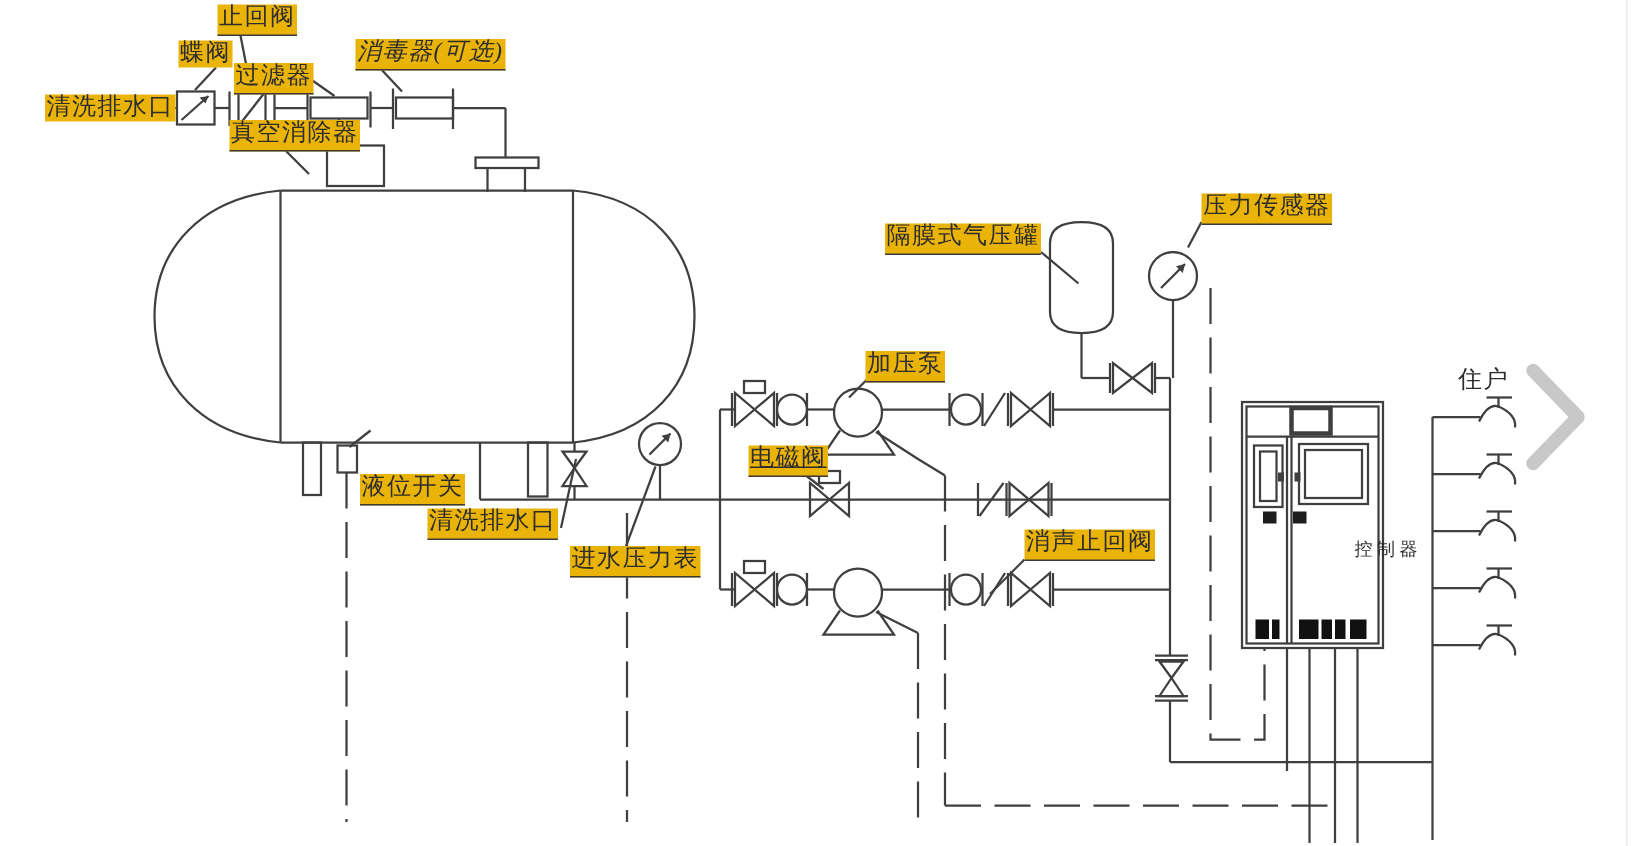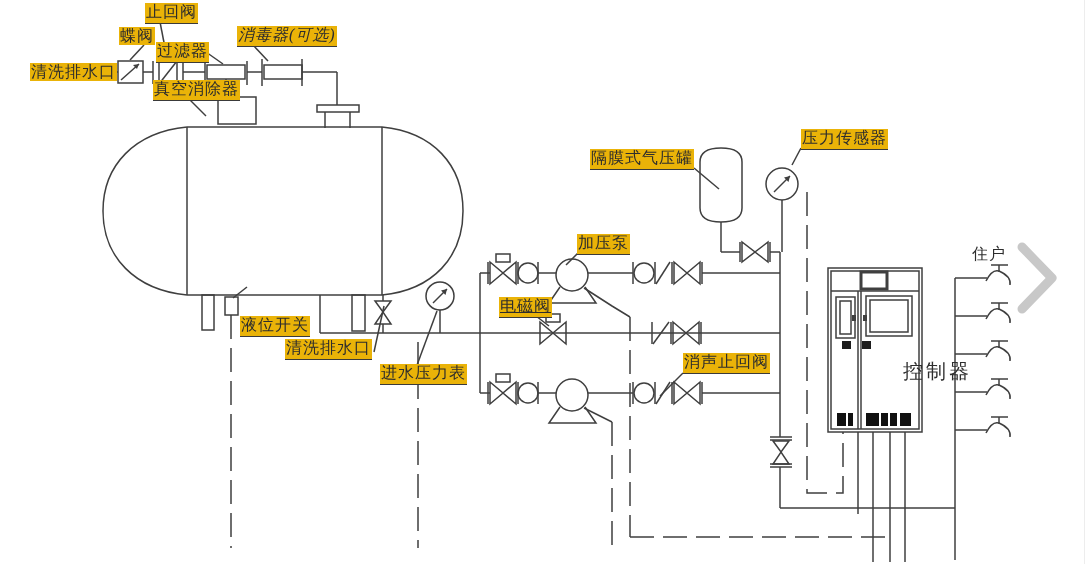--- a/index.html
+++ b/index.html
@@ -2,21 +2,21 @@
 <html><head>
 <meta charset="utf-8">
 <style>
   html,body{margin:0;padding:0;background:#ffffff;}
   .stage{position:relative;width:1090px;height:564px;background:#ffffff;overflow:hidden;
          font-family:"Liberation Serif","DejaVu Serif",serif;}
   .stage svg.art{position:absolute;left:0;top:0;}
   .lbl{position:absolute;font-size:16px;line-height:1.15;color:#2d2d2d;white-space:nowrap;
        letter-spacing:1px;background:#eab308;padding:0 1px;}
   .ul{border-bottom:1.6px solid #3a3a3a;padding-bottom:2px;}
-  .ctrl-label{font-size:20px;letter-spacing:3px;background:transparent;padding-left:40px;}
+  .ctrl-label{font-size:12px;letter-spacing:3px;background:transparent;padding-left:40px;}
   .next-btn{position:absolute;left:1006px;top:236px;width:62px;height:84px;cursor:pointer;}
   .edge-line{position:absolute;left:1084px;top:0;width:1px;height:564px;background:#ededed;}
 </style>
 </head>
 <body>
 
 <div class="stage">
 
   <svg class="art" width="1090" height="564" viewBox="0 0 1090 564" stroke="#3f3f3f" stroke-width="1.5" fill="none">
 

